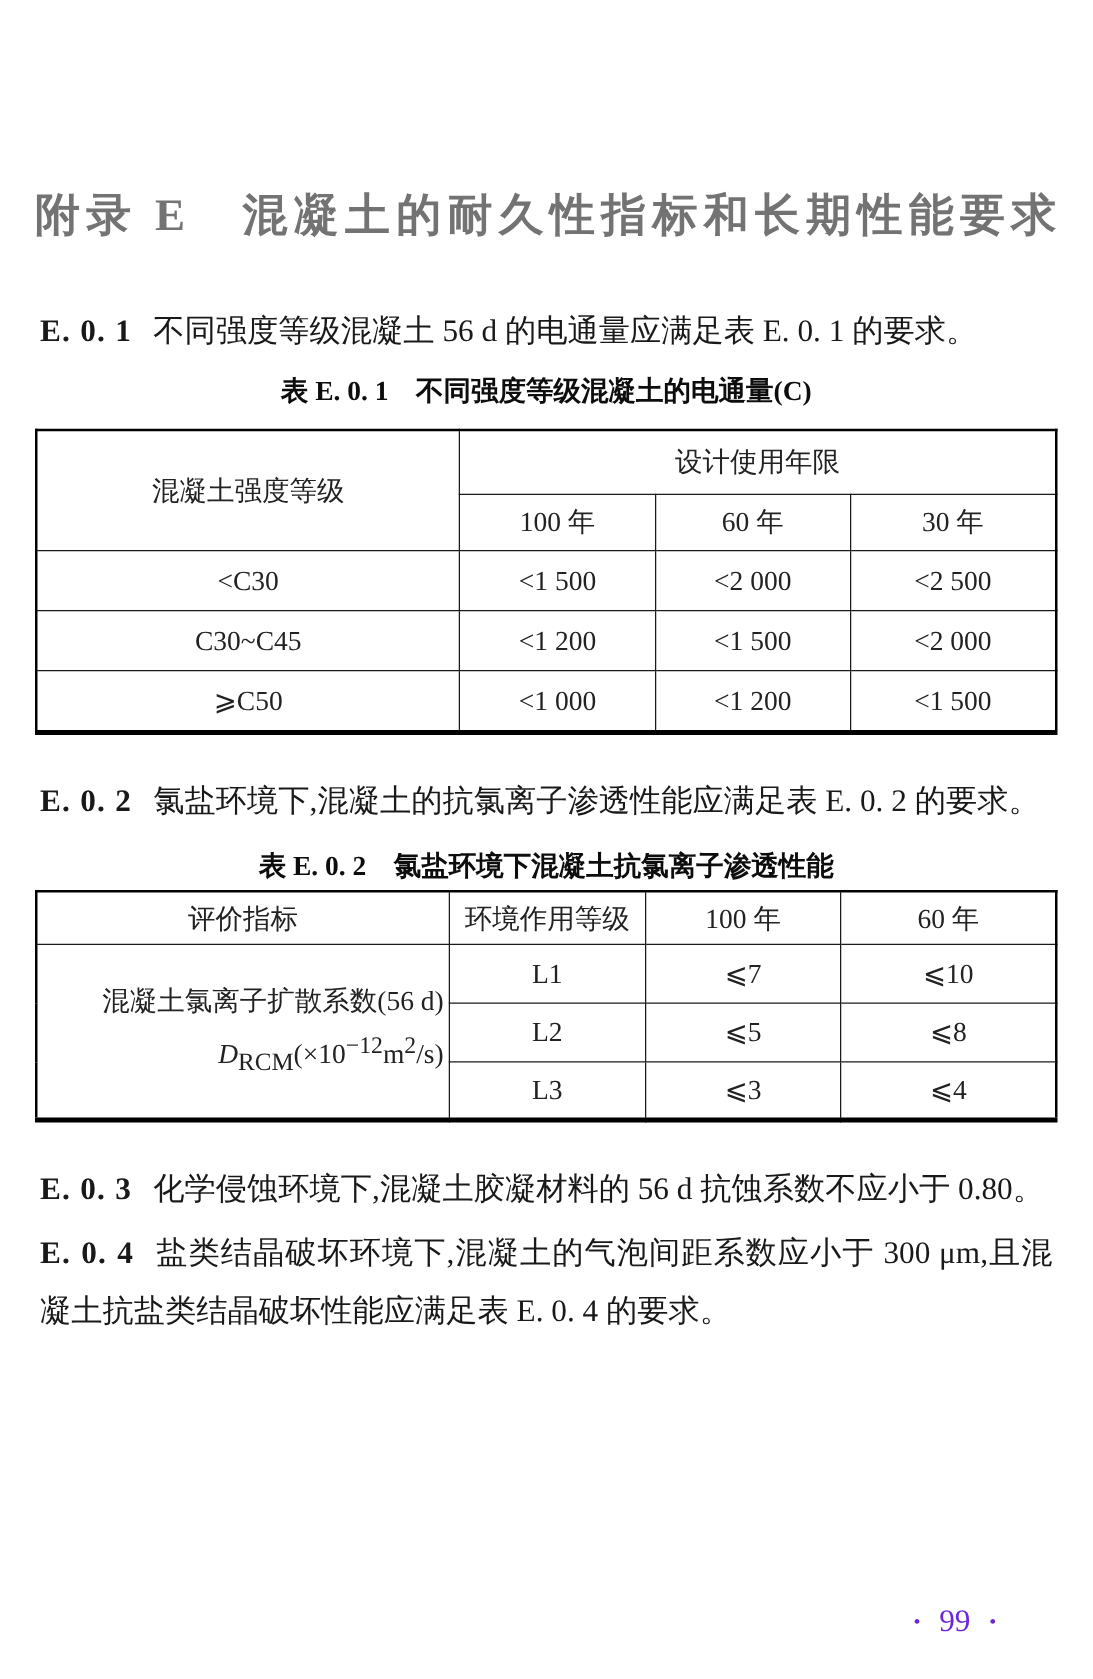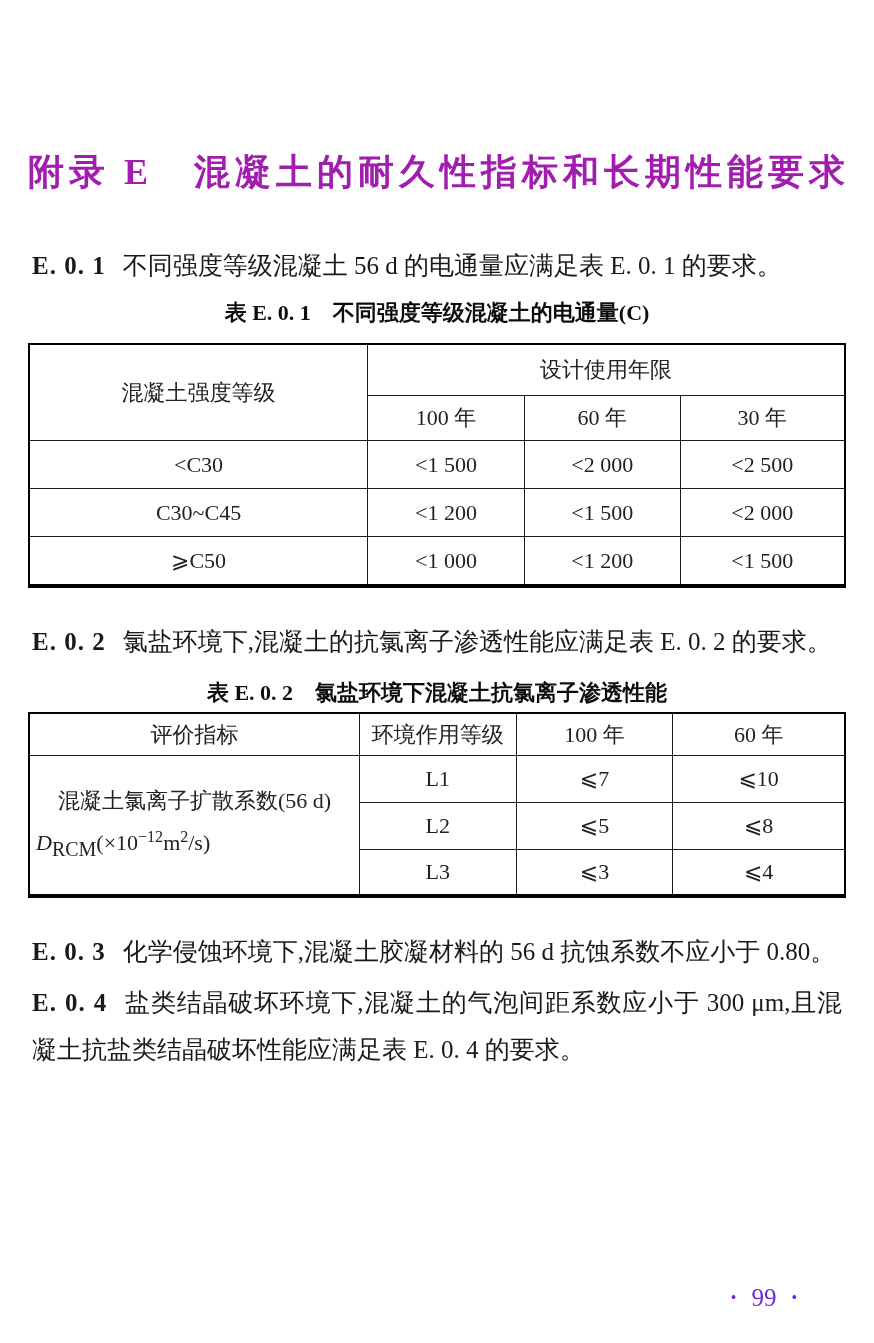--- a/index.html
+++ b/index.html
@@ -13,21 +13,21 @@
   }
   .content{position:absolute;left:28px;top:0;width:818px;}
 
   h1.title{
     margin:0;padding-top:148px;
     font-size:36px;font-weight:bold;
     letter-spacing:5px;
     text-align:center;
     line-height:48px;
     white-space:nowrap;
-    color:#a21caf;
+    color:#737373;
   }
 
   .para{
     margin:4px;
     font-size:25px;
     line-height:47px;
     text-align:justify;
     color:#191919;
   }
   .para .clabel{font-weight:bold;margin-right:17px;letter-spacing:1px;}
@@ -64,28 +64,28 @@
   }
   table{border:2px solid #000;border-bottom-width:4px;}
   .t1 .hr1 td{height:50px;}
   .t1 .hr2 td{height:44px;}
   .t1 .dr td{height:47px;}
   .t2 .hr td{height:41px;}
   .t2 .dr td{height:46px;}
   .t2 .dr-last td{height:44px;}
 
   td.ind{
-    text-align:left;
+    text-align:right;
     padding:0 4px 0 6px;
   }
   .ind-line1{line-height:36px;text-indent:22px;}
   .ind-line2{line-height:36px;}
   .ind-line2 i{font-style:italic;}
   .ind-line2 sub{font-size:20px;}
-  .ind-line2 sup{font-size:16px;}
+  .ind-line2 sup{font-size:19px;}
 
   .pagenum{
     position:absolute;
     top:1284px;right:62px;
     font-size:25px;
     color:#6d28d9;
   }
   .pagenum .dot{font-size:16px;vertical-align:3px;margin:0 15px;}
 </style>
 </head>

